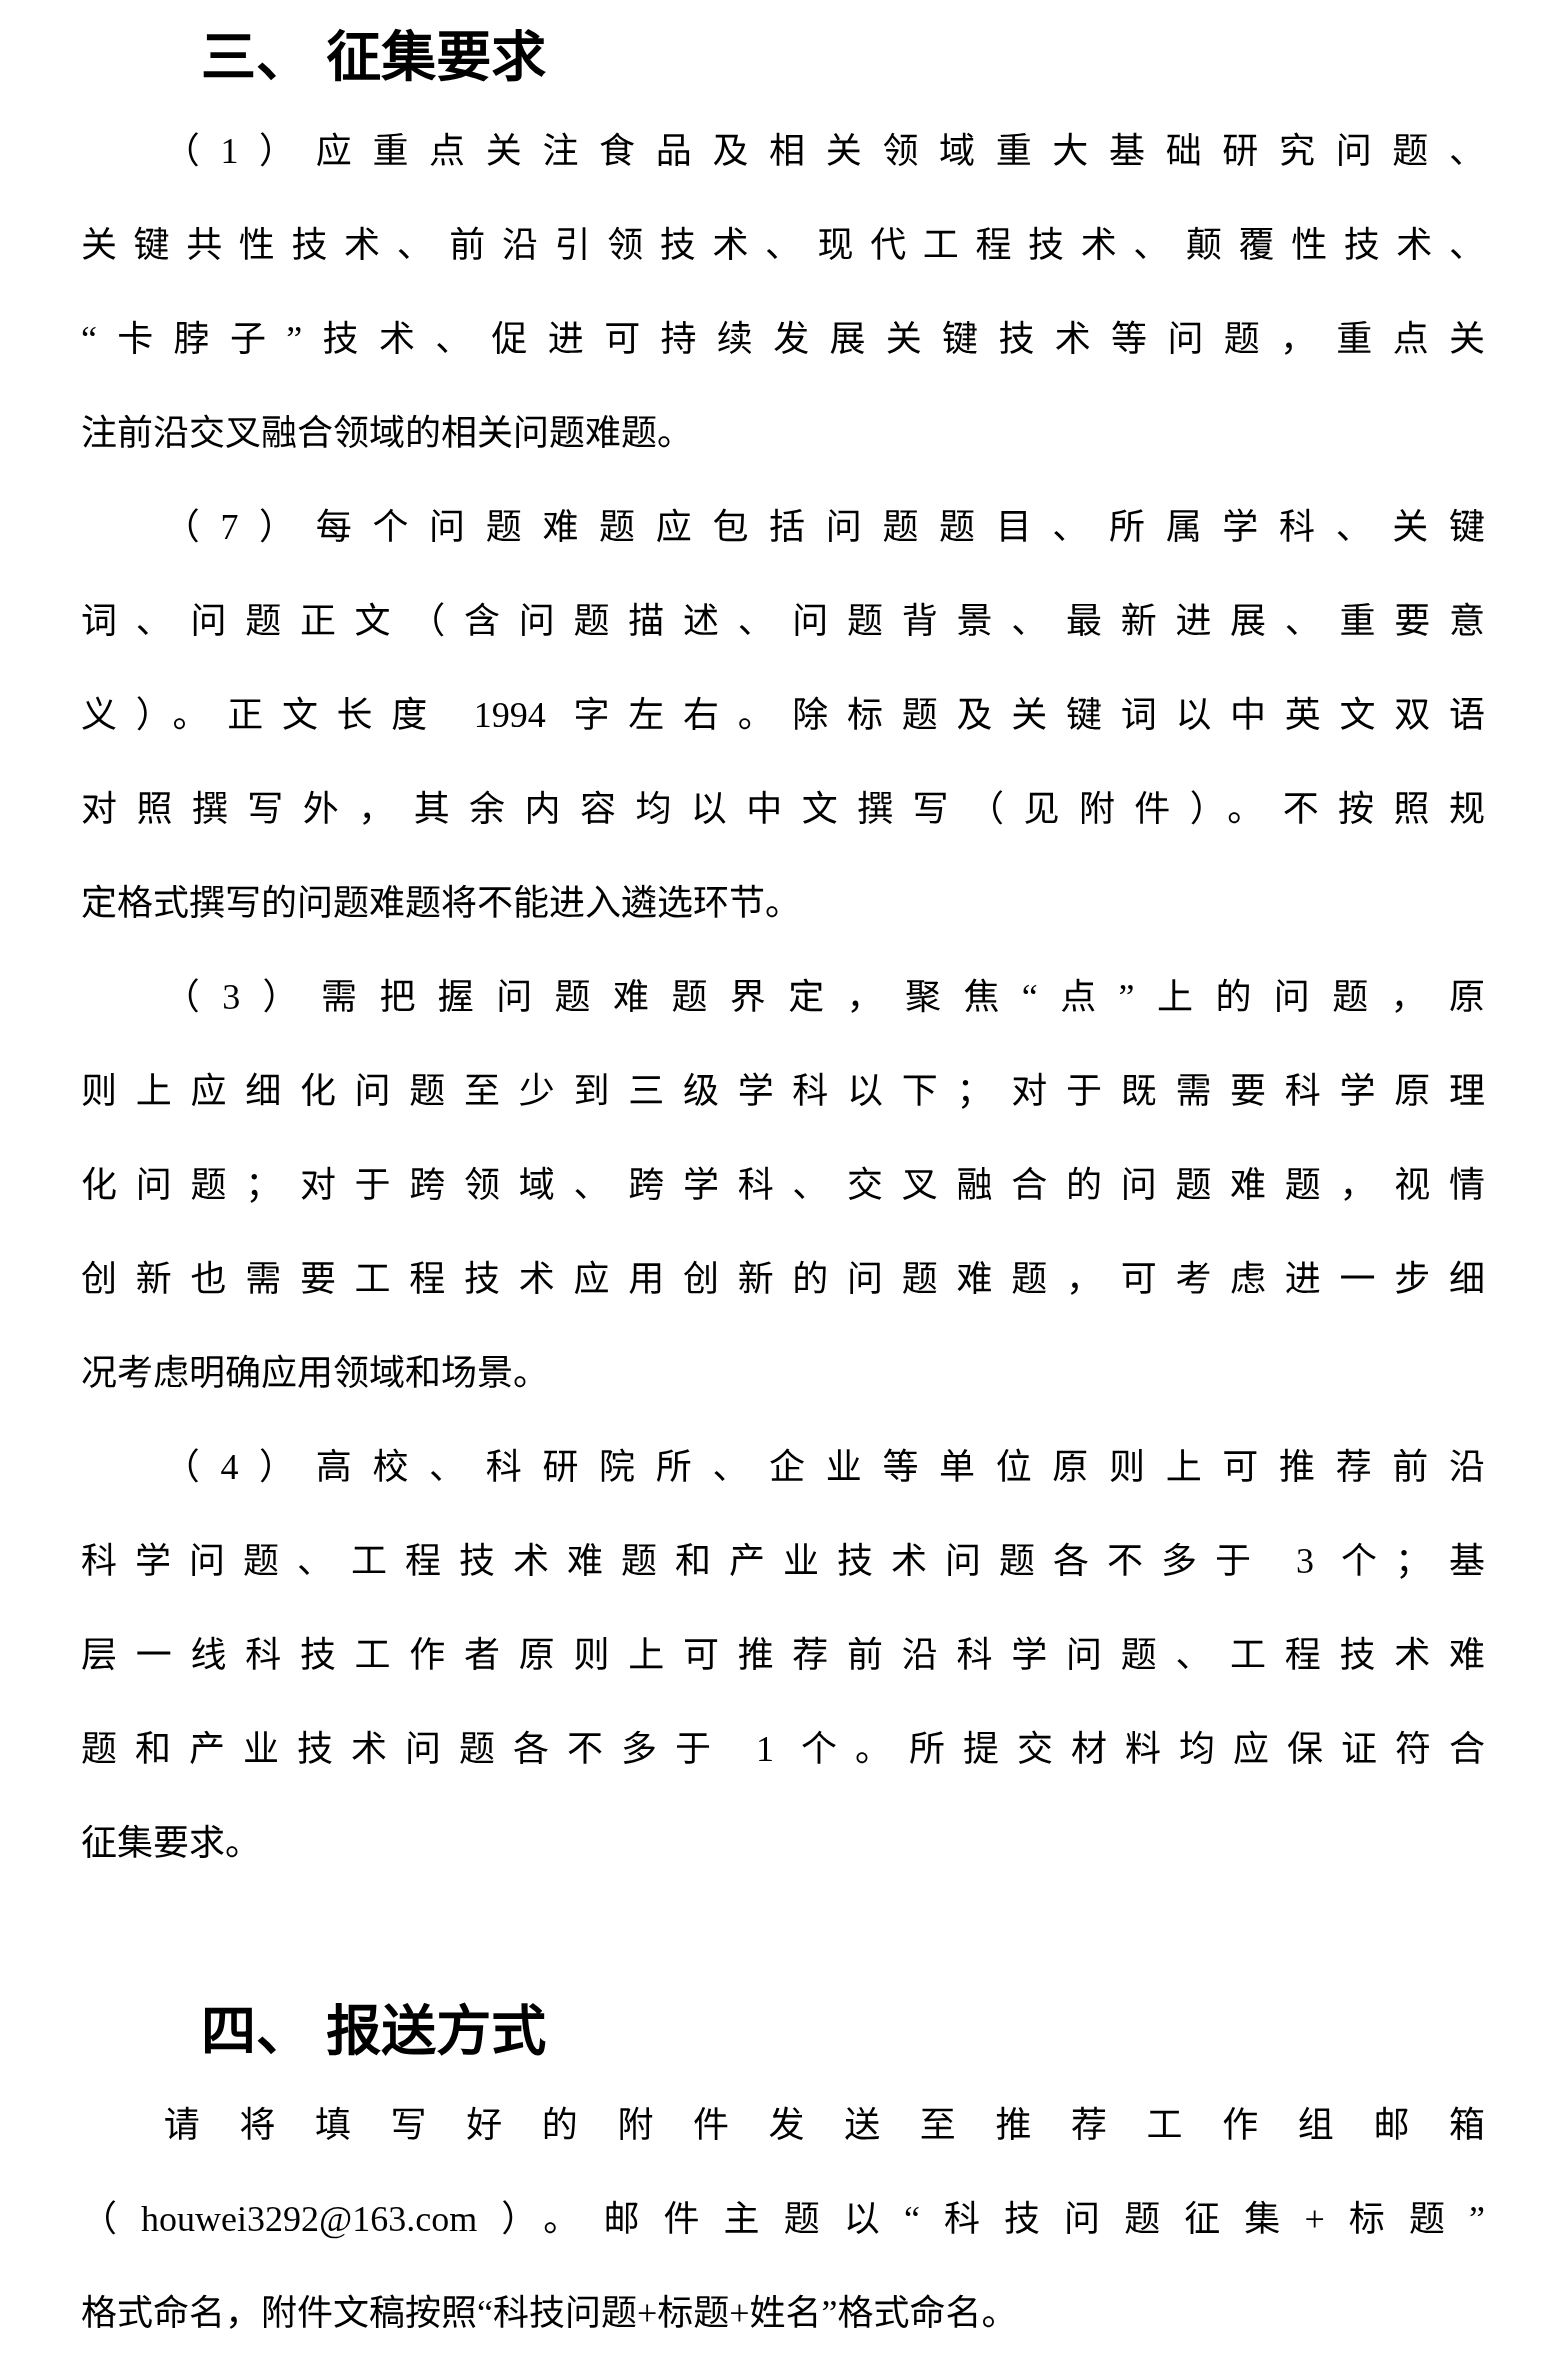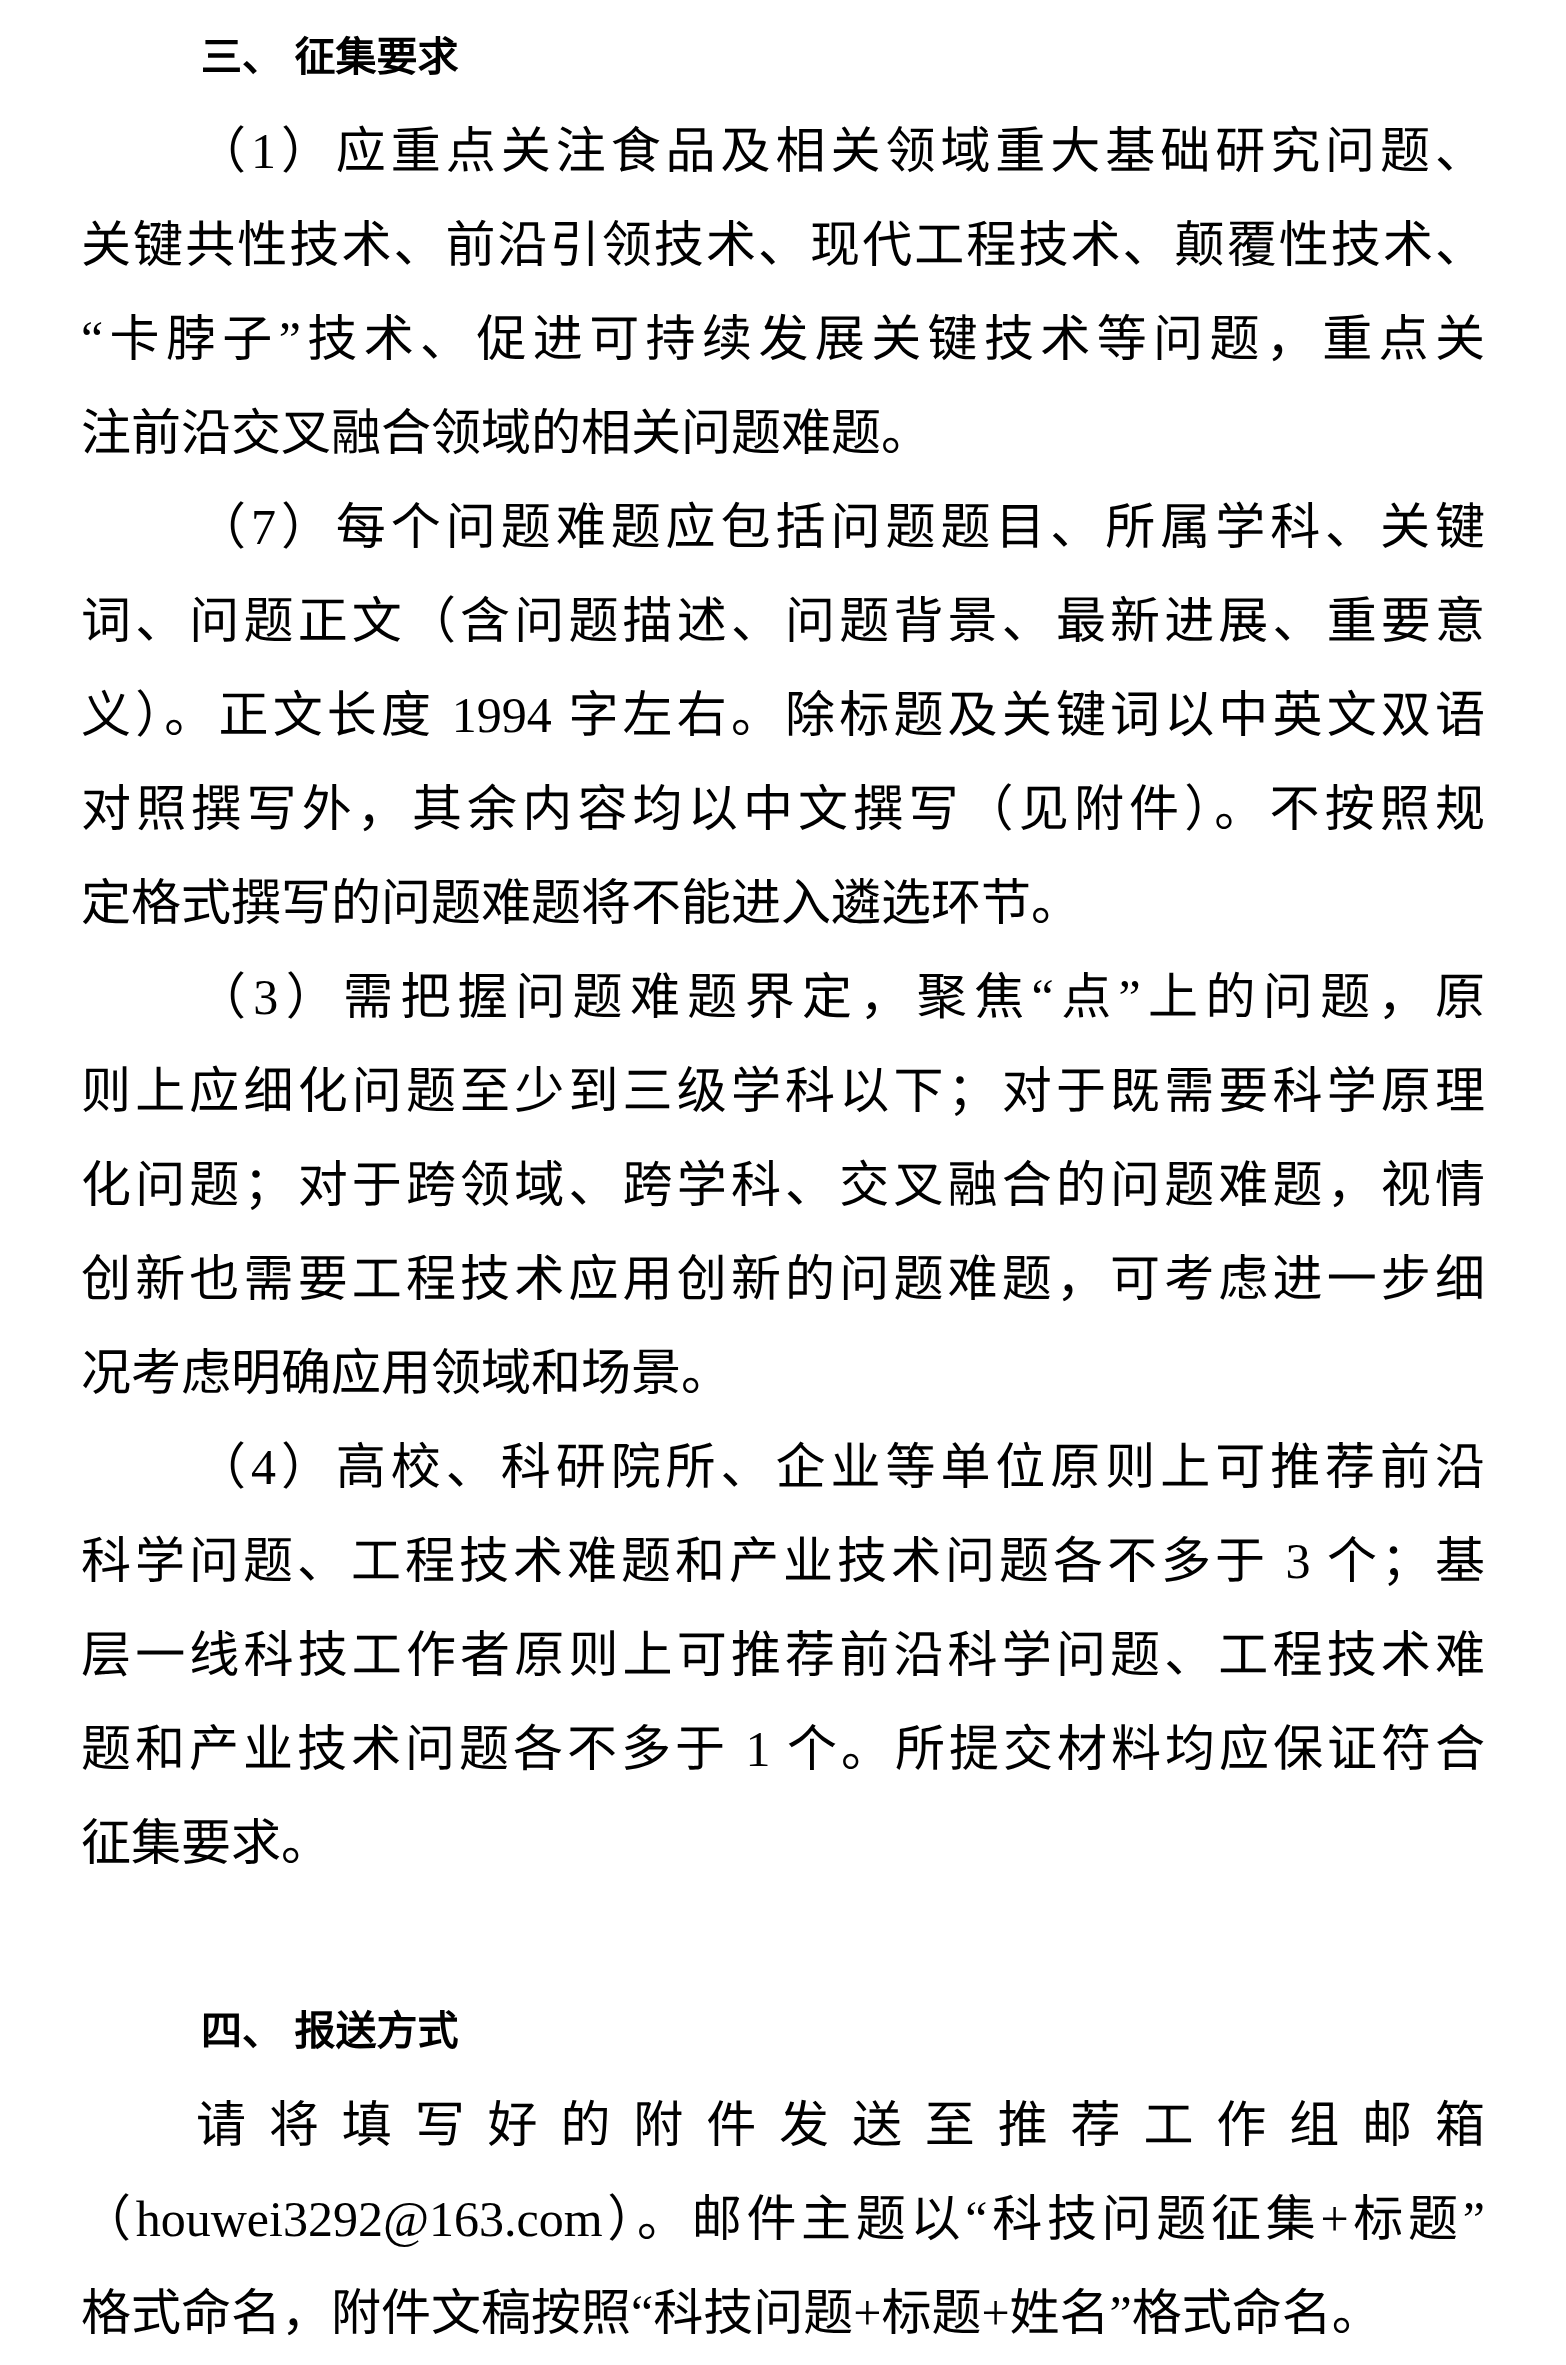--- a/index.html
+++ b/index.html
@@ -14,33 +14,33 @@
   .page {
     box-sizing: border-box;
     width: 1566px;
     height: 2366px;
     padding: 9.7px 81px 0 81px;
     background: #ffffff;
   }
   .line {
     height: 94px;
     line-height: 94px;
-    font-size: 50px;
+    font-size: 36px;
     text-align: justify;
     text-align-last: justify;
     text-justify: inter-character;
     white-space: nowrap;
     letter-spacing: 0;
   }
   .first { text-indent: 2.3em; }
   .plast { text-align: center; text-align-last: left; }
   .heading {
     font-family: "Liberation Sans", "DejaVu Sans", sans-serif;
     font-weight: 700;
-    font-size: 41px;
+    font-size: 55px;
     text-align: left;
     text-align-last: left;
     text-indent: 120px;
   }
   .blank { height: 94px; }
 </style>
 </head>
 <body>
 
 <div class="page">

